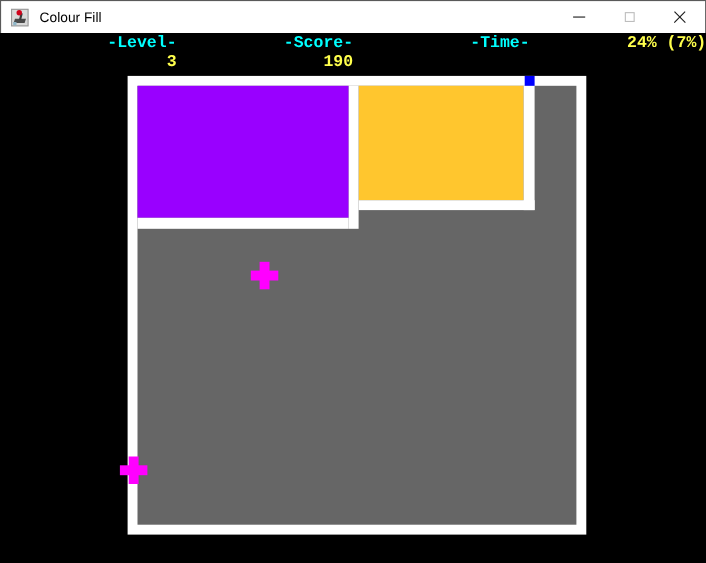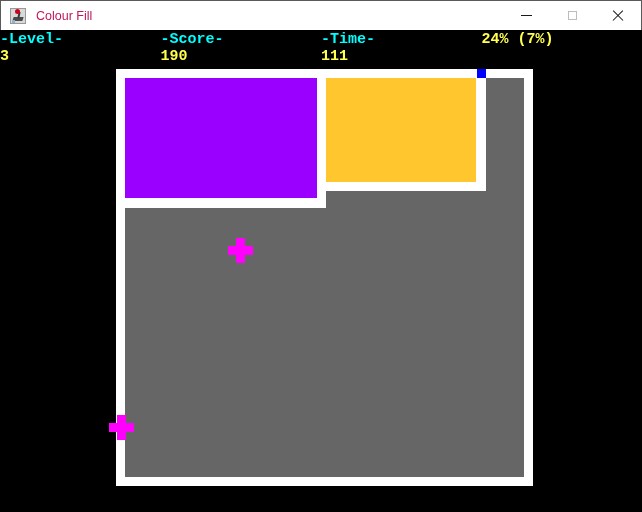--- a/index.html
+++ b/index.html
@@ -13,34 +13,34 @@
     position:absolute;left:0;top:0;width:642px;height:30px;background:#fff;
     border:1px solid #5a5a5a;border-bottom:none;
     display:flex;align-items:center;
   }
   .app-icon{position:relative;width:16px;height:16px;margin-left:9px;
     background:#d9d9d9;border:1px solid #999;flex:0 0 auto;}
   .app-icon .stick{position:absolute;left:7px;top:3px;width:2px;height:6px;background:#3a3a3a;transform:rotate(14deg);}
   .app-icon .base{position:absolute;left:2px;top:8px;width:10px;height:4px;background:#4a4a4a;transform:skewX(-18deg);}
   .app-icon .ball{position:absolute;left:4px;top:0;width:5px;height:5px;border-radius:50%;background:#d0021b;}
   .app-icon .chip{position:absolute;left:1px;top:11px;width:3px;height:3px;background:#8fb6c8;}
-  .title-text{margin-left:10px;font-size:12.5px;color:#be185d;white-space:nowrap;}
+  .title-text{margin-left:10px;font-size:12.5px;color:#000000;white-space:nowrap;}
   .controls{position:absolute;right:0;top:0;height:29px;display:flex;}
   .ctl-btn{width:46px;height:29px;display:flex;align-items:center;justify-content:center;cursor:default;}
   .glyph-min{width:11px;height:1px;background:#1a1a1a;}
   .glyph-max{width:9px;height:9px;border:1px solid #bdbdbd;background:transparent;}
   .glyph-close{position:relative;width:12px;height:12px;}
   .glyph-close i{position:absolute;left:-1px;top:5px;width:14px;height:1.3px;background:#1a1a1a;display:block;}
   .glyph-close i:first-child{transform:rotate(45deg);}
   .glyph-close i:last-child{transform:rotate(-45deg);}
   
   .client{position:absolute;left:0;top:30px;width:642px;height:482px;background:var(--bg,#000);}
   .hud{position:absolute;left:0;top:1px;width:642px;display:flex;
     font-family:"Liberation Mono","DejaVu Sans Mono",monospace;font-weight:bold;
-    text-align:left;}
+    text-align:right;}
   .hud-col{flex:1 1 0;}
   .hud-label{font-size:15px;line-height:17px;color:var(--hud-label,#00ffff);}
   .hud-value{font-size:15px;line-height:17px;color:var(--hud-value,#ffff4c);}
   
   .field{position:absolute;background:var(--frame,#fff);overflow:visible;}
   .field-inner{position:absolute;background:var(--unfilled,#666);}
   .rect{position:absolute;}
   .cross{position:absolute;}
   .cross .vbar,.cross .hbar{position:absolute;background:var(--enemy,#f0f);}
 </style>
@@ -79,21 +79,20 @@
       <div class="hud-col">
         <div class="hud-label">-Level-</div>
         <div class="hud-value">3</div>
       </div>
       <div class="hud-col">
         <div class="hud-label">-Score-</div>
         <div class="hud-value">190</div>
       </div>
       <div class="hud-col">
         <div class="hud-label">-Time-</div>
-        <div class="hud-value">111</div>
       </div>
       <div class="hud-col">
         <div class="hud-value">24% (7%)</div>
       </div>
     </div>
 
     <div class="field" style="left: 116px; top: 39px; width: 417px; height: 417px;">
       <div class="field-inner" style="left: 9px; top: 9px; width: 399px; height: 399px;"></div>
 
     <div class="rect" style="left: 9px; top: 9px; width: 192px; height: 120px; background: rgb(153, 0, 255);"></div>

